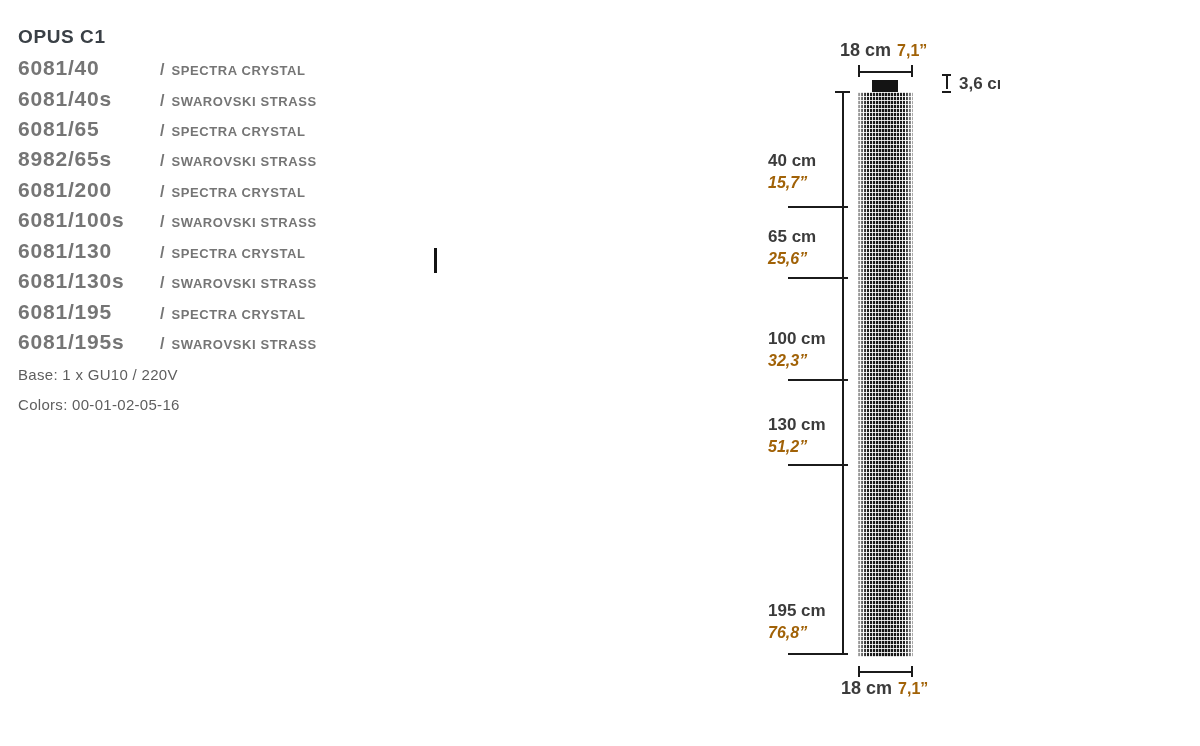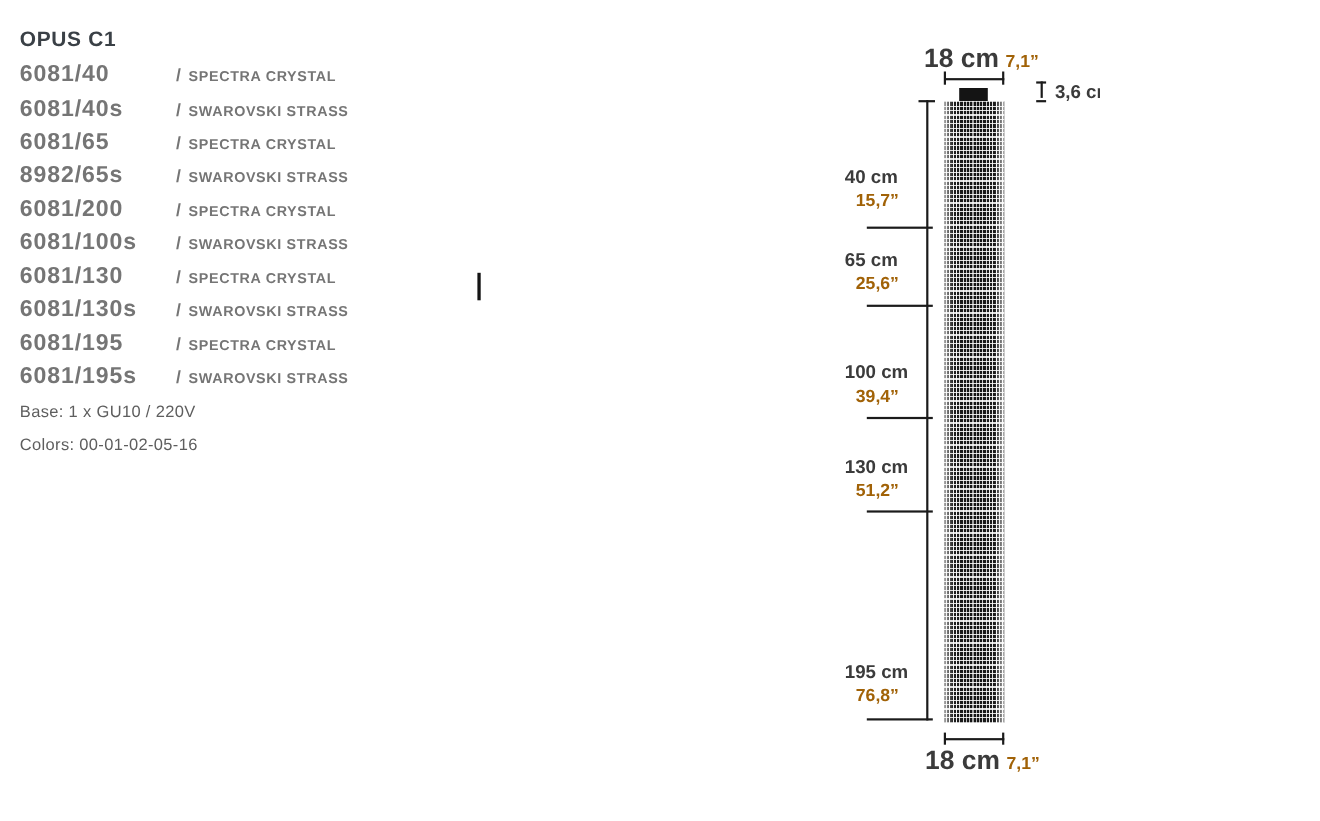--- a/index.html
+++ b/index.html
@@ -75,28 +75,28 @@
   .hdim-tick { width:2px; }
 
   
   .vdim-line { left:842px; top:91px; width:2px; height:564px; }
   .vdim-top-tick { left:835px; top:91px; width:15px; height:2px; }
   .level-tick { left:788px; width:60px; height:2px; }
 
   .width-label {
     position:absolute; display:flex; align-items:baseline; white-space:nowrap;
   }
-  .width-label .dim-text-cm { font-size:24px; }
+  .width-label .dim-text-cm { font-size:18px; }
 
   .height-label {
     position:absolute; left:768px; width:75px;
     line-height:22px; white-space:nowrap;
   }
   .height-label .dim-text-cm { display:block; }
-  .height-label .dim-text-inch { display:block; margin-left:10px; }
+  .height-label .dim-text-inch { display:block; margin-left:0;font-style:italic; }
 
   .cap-label {
     position:absolute; left:942px; top:74px;
     display:flex; align-items:flex-start; white-space:nowrap;
   }
   .ibeam-icon {
     position:relative; width:9px; height:15px; margin-right:8px;
   }
   .ibeam-icon::before {
     content:""; position:absolute; left:3.5px; top:0;
@@ -199,21 +199,21 @@
   <div class="height-label" style="top:150px">
     <span class="dim-text-cm">40 cm</span>
     <span class="dim-text-inch">15,7”</span>
   </div>
   <div class="height-label" style="top:226px">
     <span class="dim-text-cm">65 cm</span>
     <span class="dim-text-inch">25,6”</span>
   </div>
   <div class="height-label" style="top:328px">
     <span class="dim-text-cm">100 cm</span>
-    <span class="dim-text-inch">39,4”</span>
+    <span class="dim-text-inch">32,3”</span>
   </div>
   <div class="height-label" style="top:414px">
     <span class="dim-text-cm">130 cm</span>
     <span class="dim-text-inch">51,2”</span>
   </div>
   <div class="height-label" style="top:600px">
     <span class="dim-text-cm">195 cm</span>
     <span class="dim-text-inch">76,8”</span>
   </div>
 

